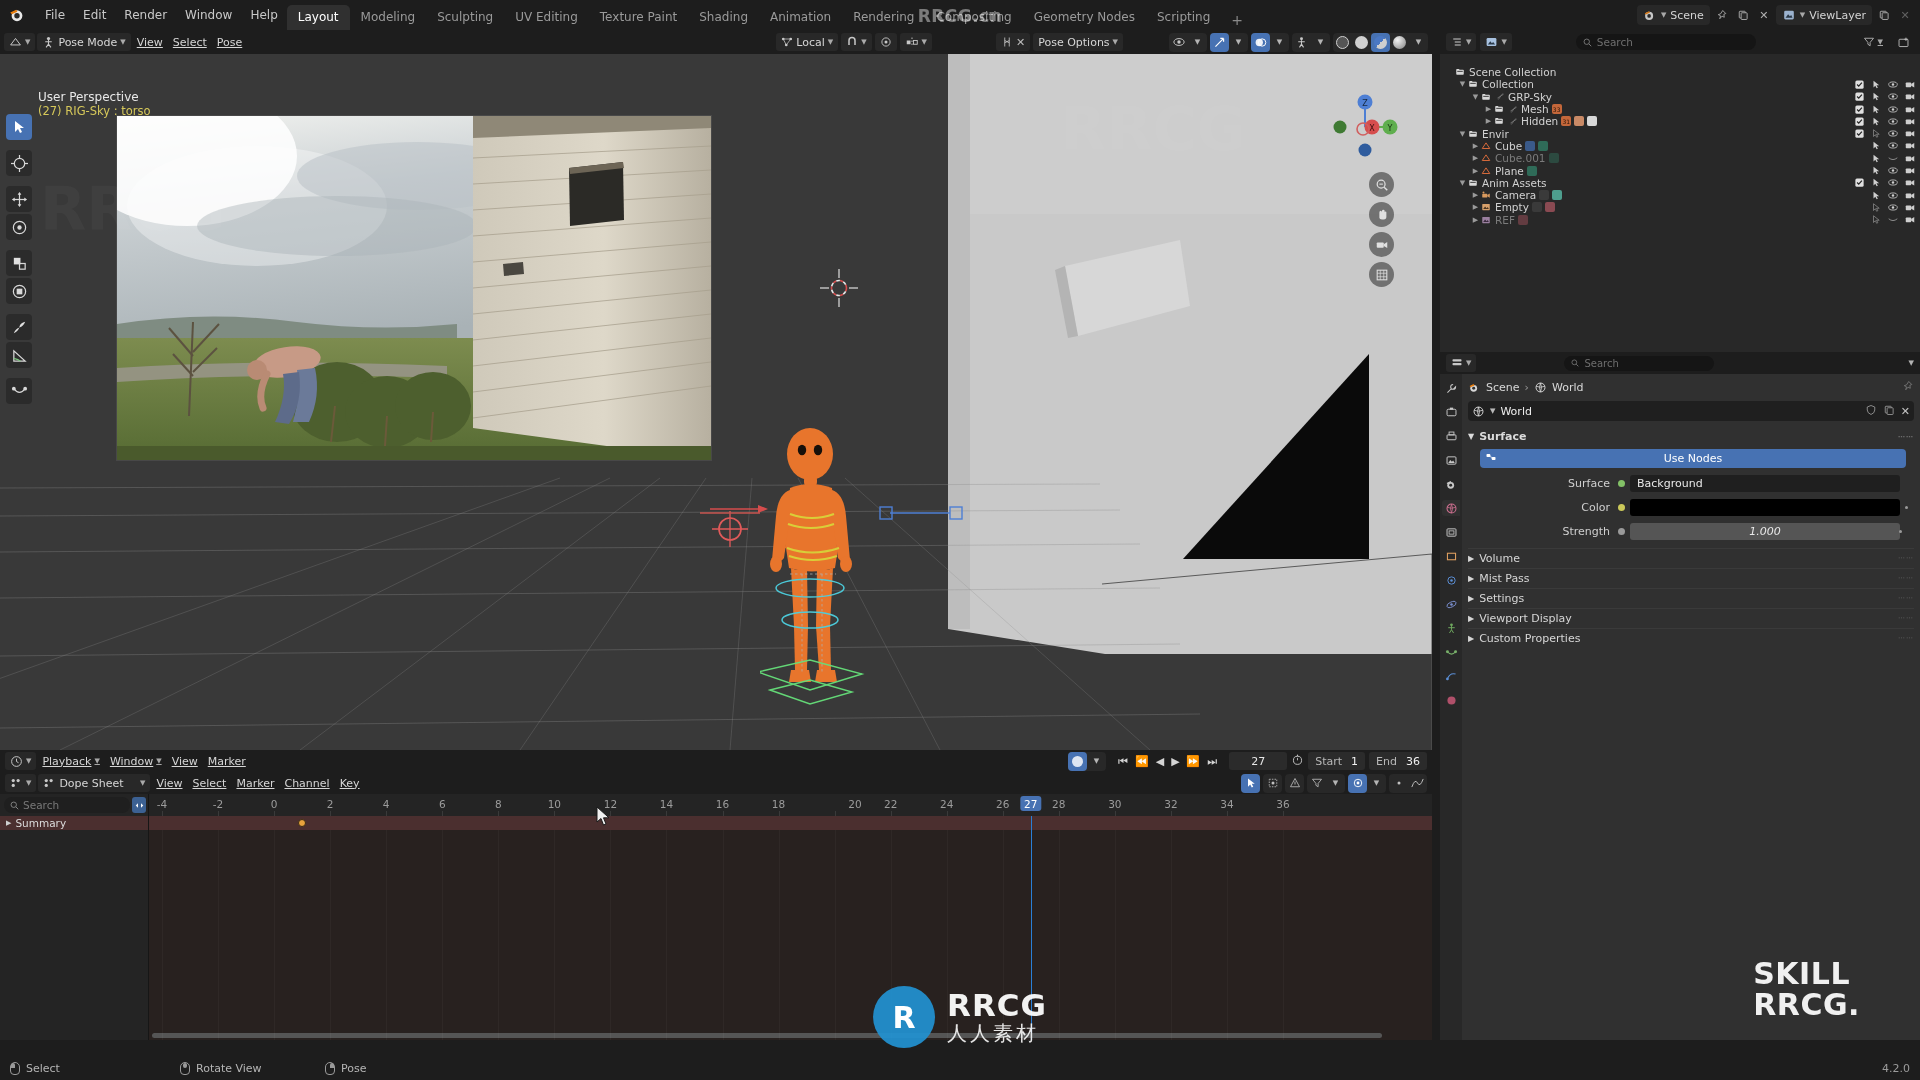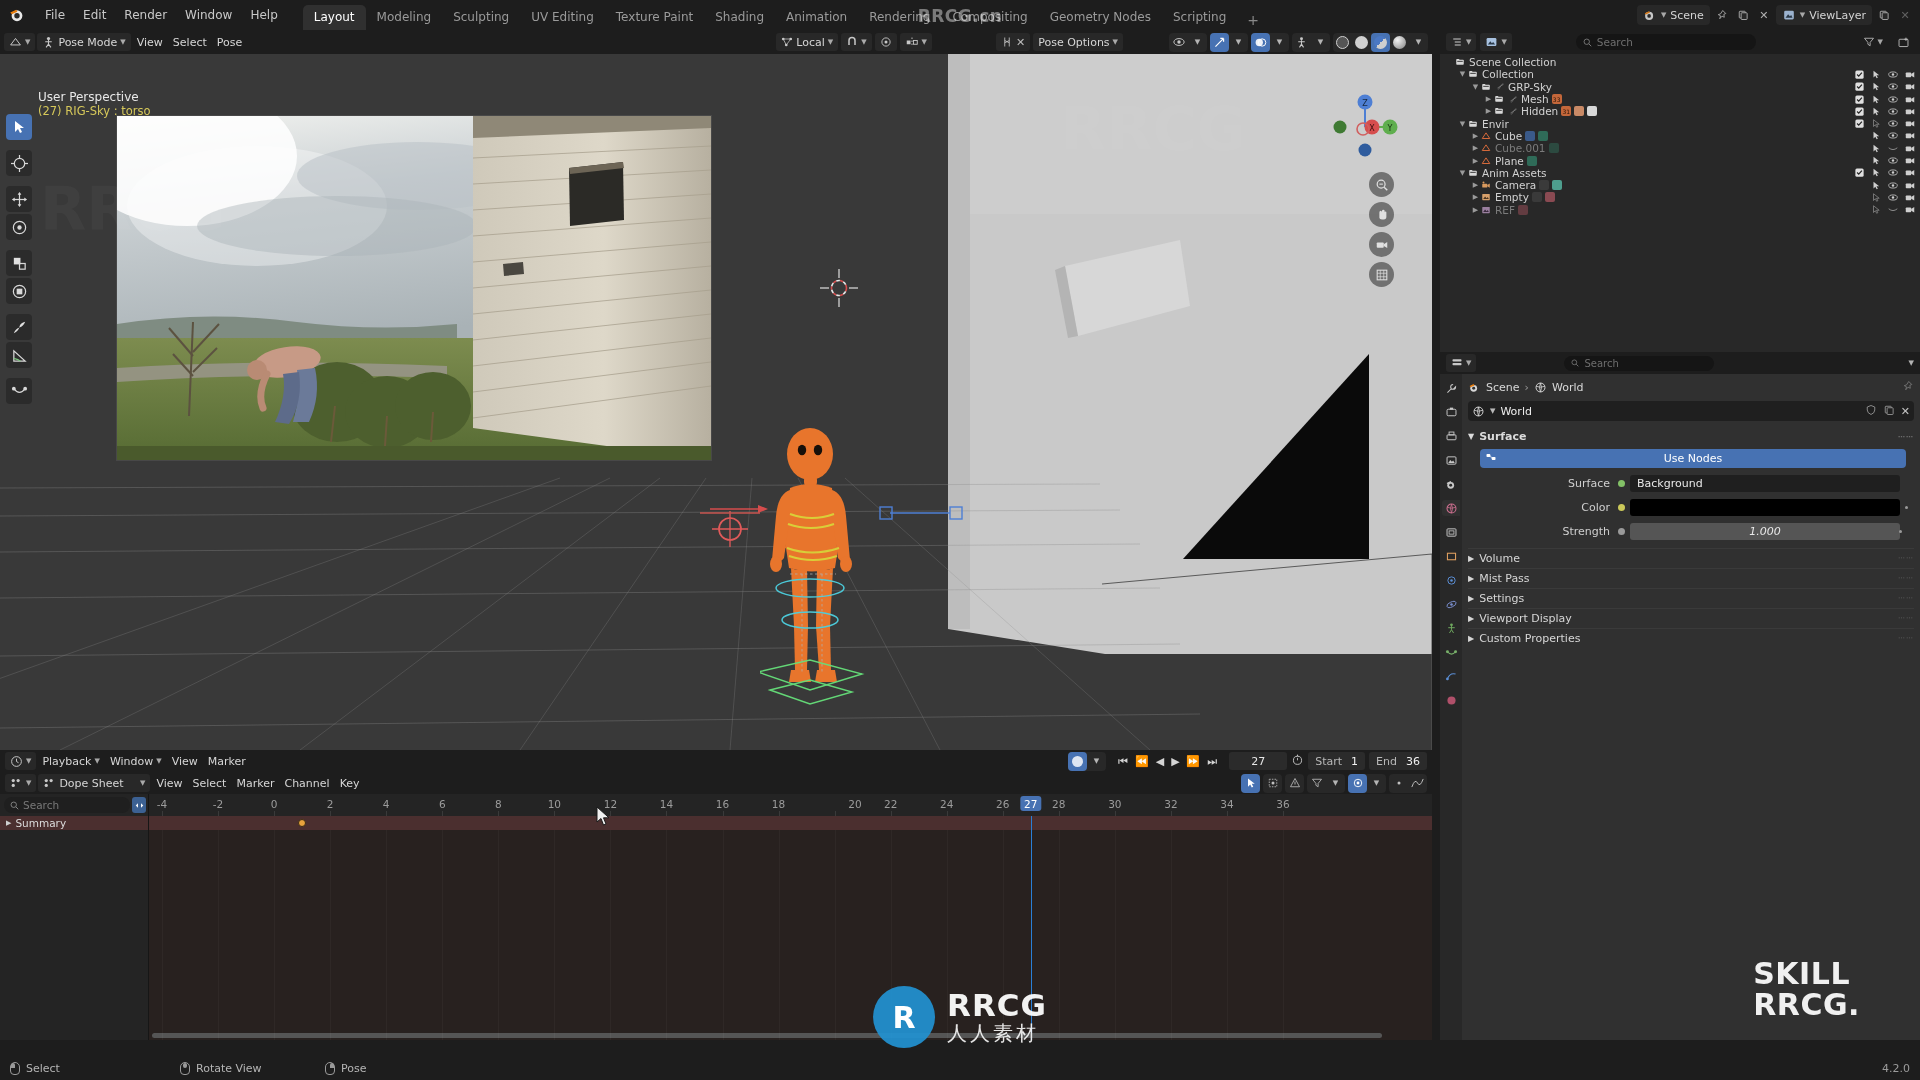--- a/index.html
+++ b/index.html
@@ -16,21 +16,21 @@
   
   .topbar {
     position: absolute; left: 0; top: 0; width: 1920px; height: 30px;
     background: #1d1d1d; display: flex; align-items: center; padding-left: 8px;
   }
   .blender-logo { width: 18px; height: 18px; margin-right: 10px; flex: 0 0 auto; }
   .menu-item {
     padding: 2px 9px; color: #c8c8c8; font-size: 12px; line-height: 16px;
     white-space: nowrap; border-radius: 3px;
   }
-  .wsp-tabs { display: flex; align-items: flex-end; height: 30px; margin-left: 16px; }
+  .wsp-tabs { display: flex; align-items: flex-end; height: 30px; }
   .wsp-tab {
     padding: 5px 11px 6px 11px; color: #9a9a9a; font-size: 12px; white-space: nowrap;
     border-radius: 5px 5px 0 0;
   }
   .wsp-tab.active { background: #303030; color: #ffffff; }
   .wsp-plus { color: #8a8a8a; font-size: 14px; padding: 2px 10px; }
   .topbar-right {
     position: absolute; right: 6px; top: 4px; height: 22px;
     display: flex; align-items: center; gap: 3px;
   }
@@ -46,21 +46,21 @@
   .viewport { position: absolute; left: 0; top: 30px; width: 1432px; height: 720px; background: #393939; }
   .vp-header {
     position: absolute; left: 0; top: 0; width: 100%; height: 24px;
     background: #1d1d1d; display: flex; align-items: center; padding: 0 4px; gap: 2px; z-index: 20;
   }
   .vph-chip {
     display: flex; align-items: center; gap: 3px; height: 18px; padding: 0 5px;
     background: #282828; border-radius: 3px; color: #d6d6d6; font-size: 11px; white-space: nowrap;
   }
   .vph-flat { display: flex; align-items: center; gap: 3px; height: 18px; padding: 0 4px;
-    color: #d6d6d6; font-size: 11px; white-space: nowrap; }
+    color: #d6d6d6; font-size: 11px; white-space: nowrap; text-decoration: underline; }
   .caret { font-size: 7px; opacity: .75; }
   .seg { display: flex; align-items: center; background: #282828; border-radius: 4px; height: 19px; }
   .seg > div { display: flex; align-items: center; justify-content: center; min-width: 19px; height: 19px; }
   .seg .on { background: #4772b3; border-radius: 4px; }
   .sphere { width: 13px; height: 13px; border-radius: 50%; background: #d0d0d0; }
   .sphere.half { background: linear-gradient(135deg,#4a78c4 50%,#cfcfcf 50%); }
   .sphere.mat { background: radial-gradient(circle at 35% 32%, #f2f2f2, #7f7f7f); }
   .sphere.wire { background: #555; border: 1.5px solid #cfcfcf; }
 
   
@@ -154,21 +154,21 @@
   .hscroll { position: absolute; left: 152px; bottom: 2px; height: 5px; background: #555; border-radius: 3px; }
 
   
   .outliner { position: absolute; left: 1440px; top: 30px; width: 480px; height: 322px; background: #282828; }
   .ol-header { height: 24px; background: #1d1d1d; display: flex; align-items: center; padding: 0 6px; gap: 4px; }
   .ol-search {
     width: 180px; height: 16px; background: #151515; border-radius: 8px;
     display: flex; align-items: center; padding: 0 7px; gap: 5px; color: #6e6e6e; font-size: 10.5px;
     margin-left: 60px;
   }
-  .ol-rows { position: relative; padding-top: 2px; }
+  .ol-rows { position: relative; padding-top: 2px; margin-top: 10px; }
   .ol-row { position: relative; height: 12.3px; display: flex; align-items: center; font-size: 10.5px; color: #d2d2d2; }
   .ol-row .disc { flex: 0 0 auto; width: 11px; text-align: center; font-size: 7px; color: #9a9a9a; }
   .ol-row .nm { white-space: nowrap; }
   .ol-row.dim .nm { color: #7b7b7b; }
   .ol-icons-right { position: absolute; right: 5px; top: 0; height: 12.3px; display: flex; align-items: center; gap: 7px; }
   .ol-ico { width: 10px; height: 10px; display: inline-flex; align-items: center; justify-content: center; }
   .ol-badge { display:inline-flex; align-items:center; justify-content:center; width:10px;height:10px;
     border-radius:2px; font-size:6px; margin-left:3px; }
 
   

